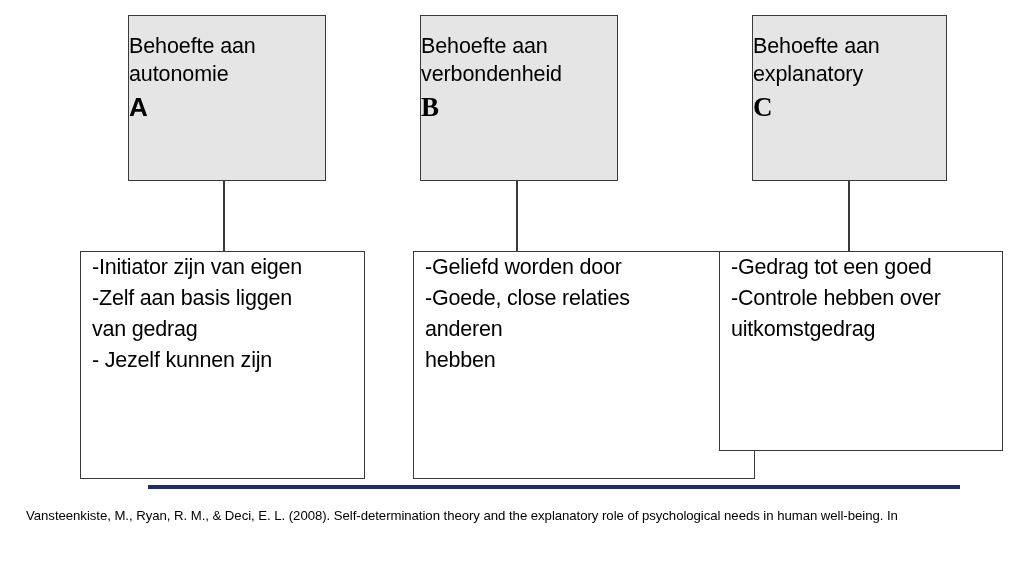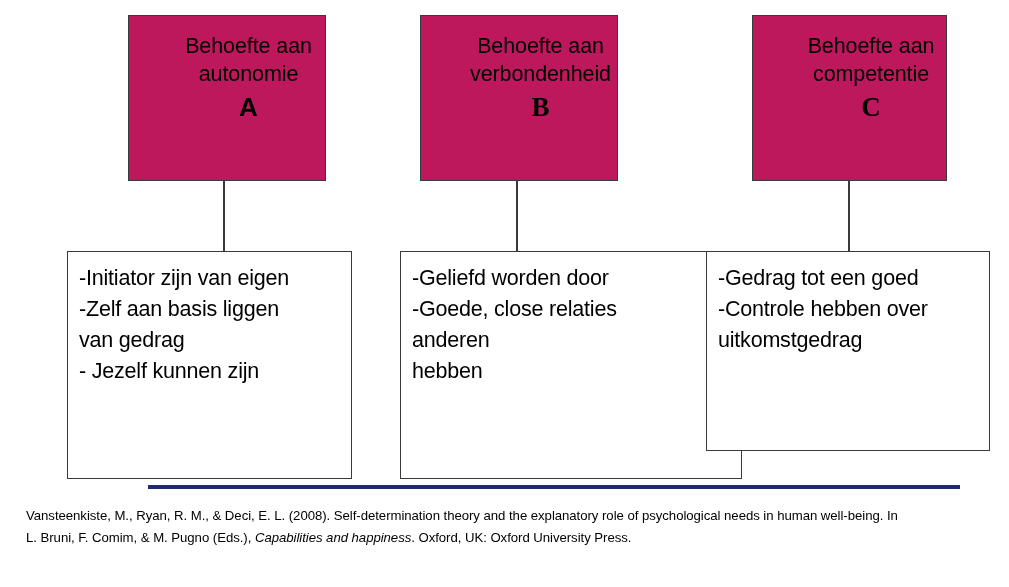--- a/index.html
+++ b/index.html
@@ -21,26 +21,24 @@
     left: 0; top: 0;
     width: 1009px;
     height: 587px;
   }
 
   
   .top-box {
     position: absolute;
     box-sizing: border-box;
     border: 1.5px solid #3a3a3a;
-    background: #be185d;
+    background: #e5e5e5;
     display: flex;
     flex-direction: column;
-    align-items: center;
     padding-top: 16px;
-    padding-left: 43px;
   }
   .top-box .line {
     font-size: 21.5px;
     line-height: 28px;
     letter-spacing: -0.1px;
     white-space: nowrap;
   }
   .top-box .letter {
     font-family: "Liberation Serif", serif;
     font-weight: bold;
@@ -67,21 +65,22 @@
   #conn-a { left: 223px; top: 181px; height: 71px; }
   #conn-b { left: 516px; top: 181px; height: 71px; }
   #conn-c { left: 848px; top: 181px; height: 71px; }
 
   
   .detail-box {
     position: absolute;
     box-sizing: border-box;
     border: 1.5px solid #3a3a3a;
     background: #ffffff;
-    padding: 11px 0 0 11px;
+    padding: 0 0 0 11px;
+    margin-left: 13px;
   }
   .detail-box .dline {
     font-size: 21.5px;
     line-height: 31px;
     letter-spacing: -0.2px;
     white-space: nowrap;
   }
 
   #detail-a { left: 67px;  top: 251px; width: 285px; height: 228px; }
   #detail-b { left: 400px; top: 251px; width: 342px; height: 228px; }
@@ -123,21 +122,21 @@
   </div>
 
   <div class="top-box" id="box-b">
     <div class="line">Behoefte aan</div>
     <div class="line">verbondenheid</div>
     <div class="letter">B</div>
   </div>
 
   <div class="top-box" id="box-c">
     <div class="line">Behoefte aan</div>
-    <div class="line">competentie</div>
+    <div class="line">explanatory</div>
     <div class="letter">C</div>
   </div>
 
   <div class="connector" id="conn-a"></div>
   <div class="connector" id="conn-b"></div>
   <div class="connector" id="conn-c"></div>
 
   <div class="detail-box" id="detail-a">
     <div class="dline">-Initiator zijn van eigen</div>
     <div class="dline">-Zelf aan basis liggen</div>
@@ -155,16 +154,15 @@
   <div class="detail-box" id="detail-c">
     <div class="dline">-Gedrag tot een goed</div>
     <div class="dline">-Controle hebben over</div>
     <div class="dline">uitkomstgedrag</div>
   </div>
 
   <div id="blue-rule"></div>
 
   <div id="citation">
     <div class="cit-line">Vansteenkiste, M., Ryan, R. M., &amp; Deci, E. L. (2008). Self-determination theory and the explanatory role of psychological needs in human well-being. In</div>
-    <div class="cit-line"><span>L. Bruni, F. Comim, &amp; M. Pugno (Eds.), </span><i>Capabilities and happiness</i><span>. Oxford, UK: Oxford University Press.</span></div>
   </div>
 
 </div>
 
 </body></html>

